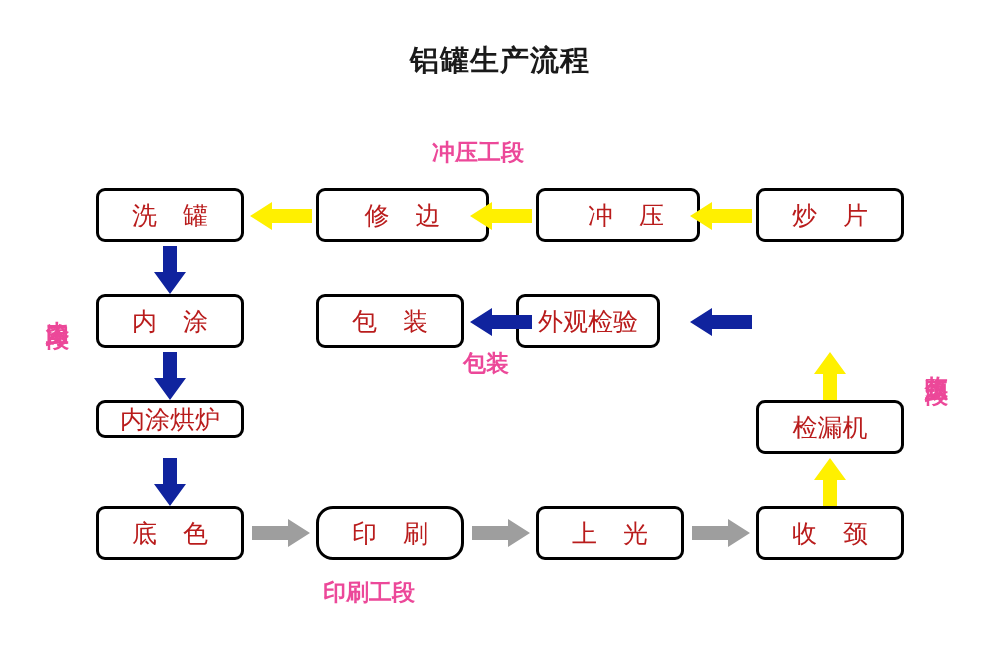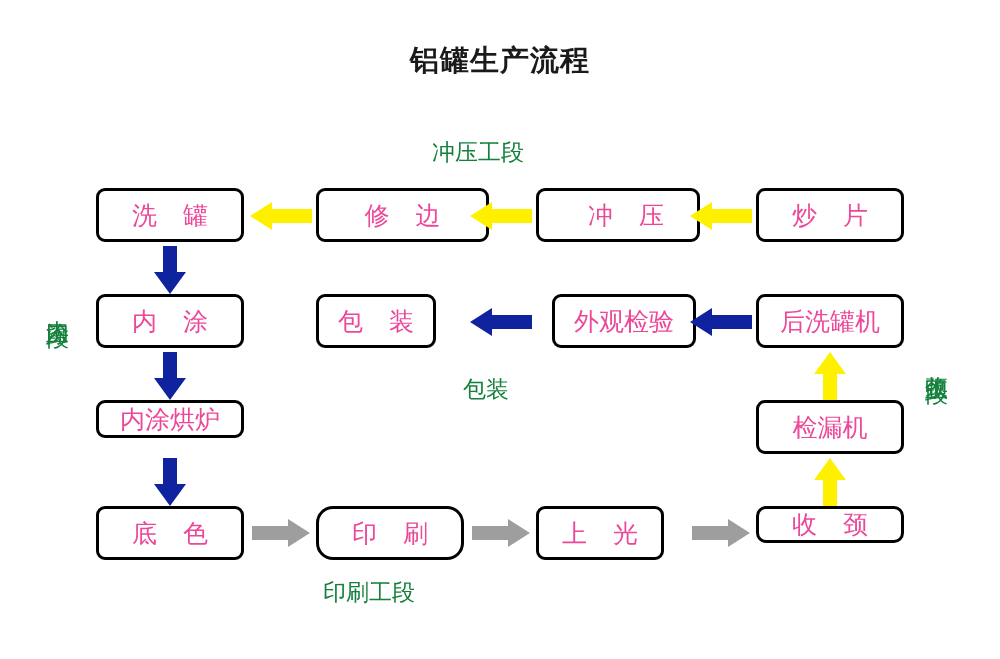--- a/index.html
+++ b/index.html
@@ -36,34 +36,34 @@
   
   .box {
     position: absolute;
     box-sizing: border-box;
     border: 3px solid #000000;
     border-radius: 9px;
     background: #ffffff;
     display: flex;
     align-items: center;
     justify-content: center;
-    color: #ec4899;
+    color: #b91c1c;
     font-size: 25px;
     font-weight: 400;
     line-height: 1;
     white-space: nowrap;
   }
   .box.spaced { letter-spacing: 9px; text-indent: 9px; }
 
   
   .stage-label {
     position: absolute;
-    color: #15803d;
+    color: #ec4899;
     font-size: 23px;
-    font-weight: 400;
+    font-weight: 700;
     line-height: 1;
     white-space: nowrap;
   }
   .stage-label.vertical {
     writing-mode: vertical-rl;
     text-orientation: upright;
     letter-spacing: 2px;
   }
 
   
@@ -74,21 +74,21 @@
 </style>
 </head>
 <body>
 
 <div id="canvas">
 
   <div class="title">铝罐生产流程</div>
 
   <div class="stage-label" style="left:432px; top:141px;">冲压工段</div>
 
-  <div class="stage-label" style="left:463px; top:378px;">包装</div>
+  <div class="stage-label" style="left:463px; top:352px;">包装</div>
 
   <div class="stage-label" style="left:323px; top:581px;">印刷工段</div>
 
   <div class="stage-label vertical" style="left:46px; top:302px;">内涂工段</div>
 
   <div class="stage-label vertical" style="left:925px; top:358px;">收颈工段</div>
 
   <div class="box spaced" style="left:96px;  top:188px; width:148px; height:54px;">
     <span>洗 罐</span>
   </div>
@@ -98,47 +98,44 @@
   <div class="box spaced" style="left:536px; top:188px; width:164px; height:54px;padding-left:16px;">
     <span>冲 压</span>
   </div>
   <div class="box spaced" style="left:756px; top:188px; width:148px; height:54px;">
     <span>炒 片</span>
   </div>
 
   <div class="box spaced" style="left:96px;  top:294px; width:148px; height:54px;">
     <span>内 涂</span>
   </div>
-  <div class="box spaced" style="left:316px; top:294px; width:120px; height:54px;text-align:right;">
+  <div class="box spaced" style="left:316px; top:294px; width:148px; height:54px;text-align:right;">
     <span>包 装</span>
   </div>
-  <div class="box" style="left:552px; top:294px; width:144px; height:54px;">
+  <div class="box" style="left:516px; top:294px; width:144px; height:54px;">
     <span>外观检验</span>
-  </div>
-  <div class="box" style="left:756px; top:294px; width:148px; height:54px;">
-    <span>后洗罐机</span>
   </div>
 
   <div class="box" style="left:96px;  top:400px; width:148px; height:38px;">
     <span>内涂烘炉</span>
   </div>
   <div class="box" style="left:756px; top:400px; width:148px; height:54px;">
     <span>检漏机</span>
   </div>
 
   <div class="box spaced" style="left:96px;  top:506px; width:148px; height:54px;">
     <span>底 色</span>
   </div>
   <div class="box spaced" style="left:316px; top:506px; width:148px; height:54px;border-radius:17px;">
     <span>印 刷</span>
   </div>
-  <div class="box spaced" style="left:536px; top:506px; width:128px; height:54px;">
+  <div class="box spaced" style="left:536px; top:506px; width:148px; height:54px;">
     <span>上 光</span>
   </div>
-  <div class="box spaced" style="left:756px; top:506px; width:148px; height:37px;border-radius:10px;">
+  <div class="box spaced" style="left:756px; top:506px; width:148px; height:54px;">
     <span>收 颈</span>
   </div>
 
   <svg class="arrow" style="left:250px; top:200px;" width="62" height="32" viewBox="0 0 62 32">
     <polygon points="0,16 22,2 22,9 62,9 62,23 22,23 22,30" fill="#FFF000"></polygon>
   </svg>
   <svg class="arrow" style="left:470px; top:200px;" width="62" height="32" viewBox="0 0 62 32">
     <polygon points="0,16 22,2 22,9 62,9 62,23 22,23 22,30" fill="#FFF000"></polygon>
   </svg>
   <svg class="arrow" style="left:690px; top:200px;" width="62" height="32" viewBox="0 0 62 32">

